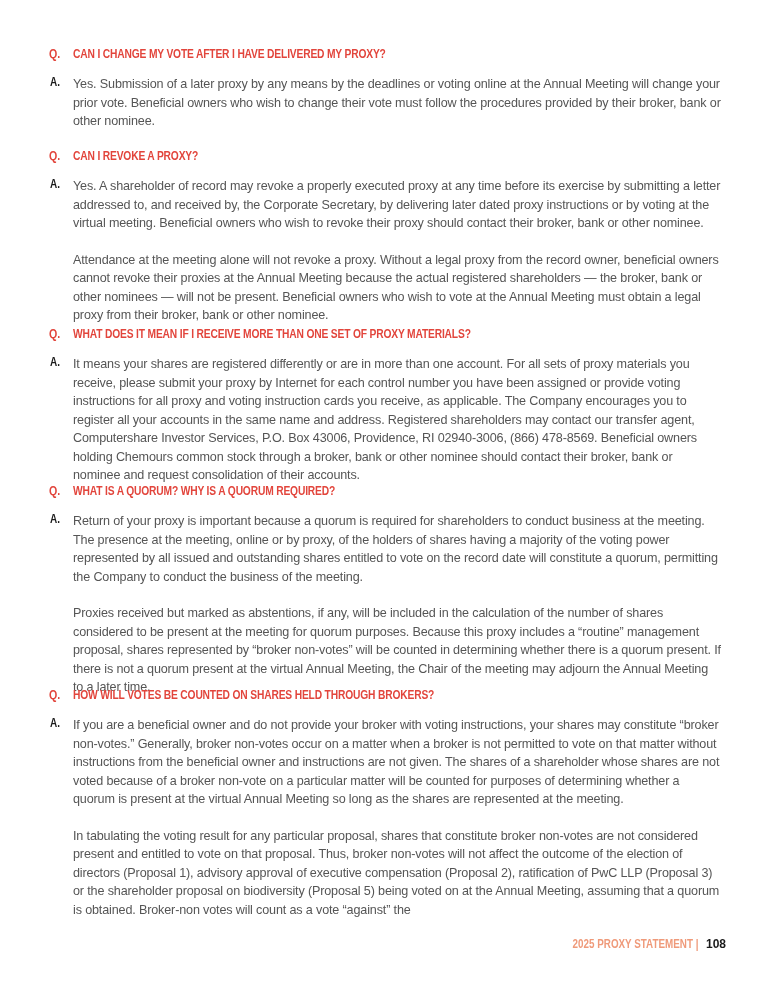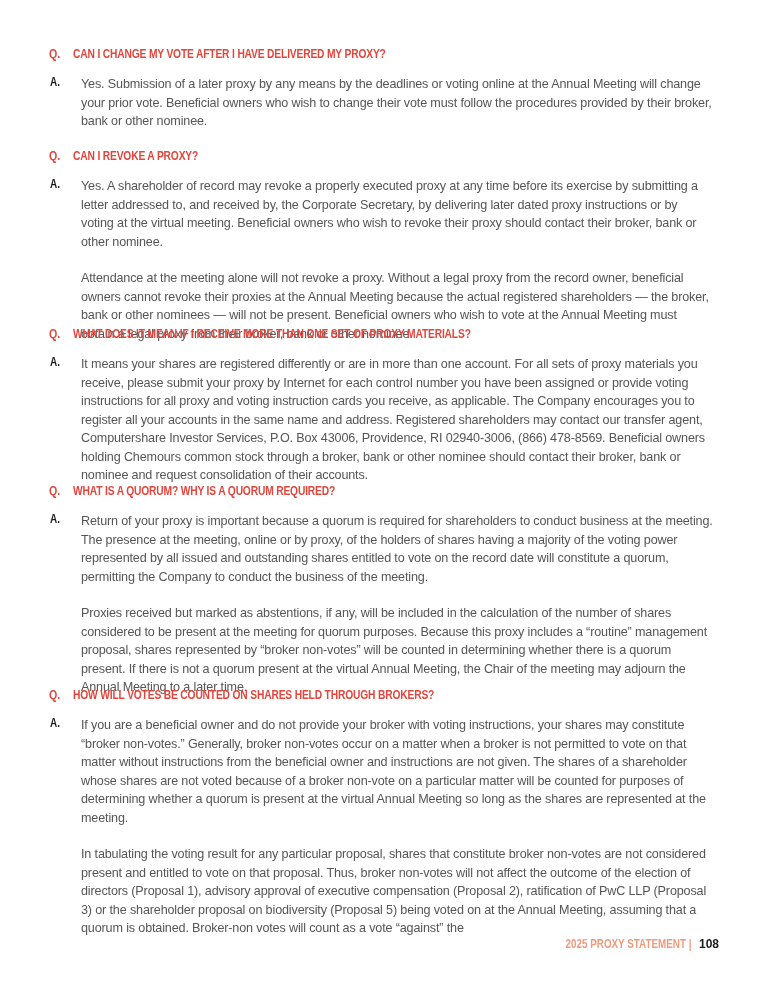--- a/index.html
+++ b/index.html
@@ -22,26 +22,26 @@
       transform: scaleX(0.82); transform-origin: left; white-space: nowrap;
     }
     .a-row { position: relative; }
     .a-mark {
       position: absolute; left: 50px; top: 0;
       color: #1a1a1a; font-weight: bold; font-size: 12.5px;
       transform: scaleX(0.8); transform-origin: left;
     }
     .a-body { margin-left: 73px; width: 648px; }
     .para {
-      color: #555555; font-size: 12.6px; line-height: 18.5px; margin: 8px;
+      color: #555555; font-size: 12.6px; line-height: 18.5px; margin: 0;
       letter-spacing: -0.15px;
     }
     .para + .para { margin-top: 18px; }
     .footer {
-      position: absolute; top: 937px; right: 49px; white-space: nowrap;
+      position: absolute; top: 937px; right: 42px; white-space: nowrap;
       font-size: 12px; font-weight: bold;
     }
     .footer-label { color: #ef9a7a; display: inline-block; transform: scaleX(0.82); transform-origin: right; }
     .footer-num { color: #1a1a1a; margin-left: 4px; }
   </style>
 </head>
 <body>
 
 <div class="page">
 

